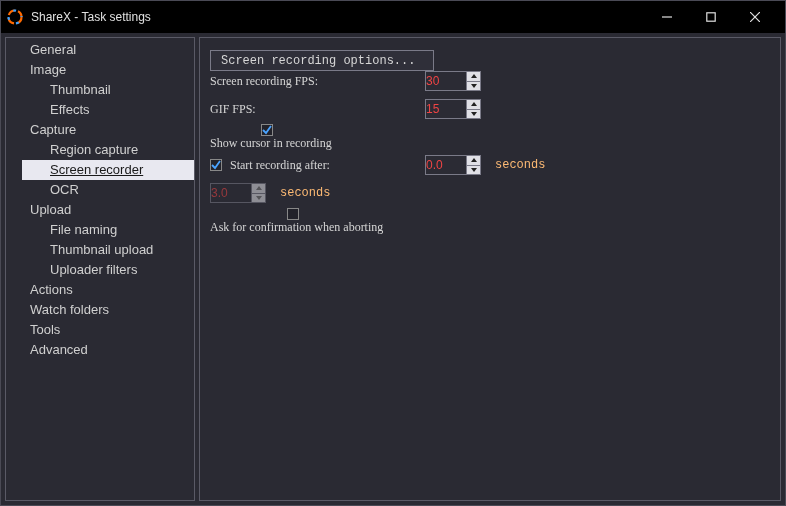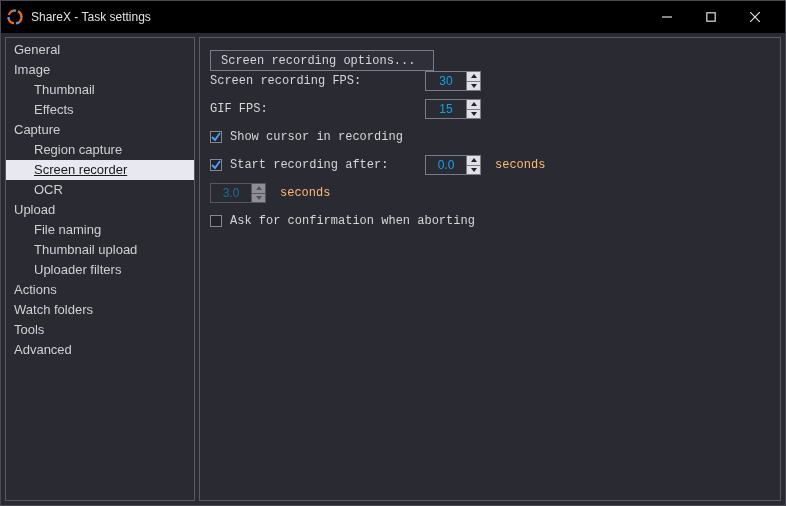--- a/index.html
+++ b/index.html
@@ -42,20 +42,21 @@
   .sidebar {
     width: 190px;
     border: 1px solid #5a5a66;
     margin: 4px 0 4px 4px;
     background: #2a2a33;
     padding-top: 2px;
     font-family: "Segoe UI", Arial, sans-serif;
     font-size: 13px;
     color: #d0d0d0;
     overflow: hidden;
+    padding-left: 16px;
   }
   .tree-item {
     padding: 1px 6px 1px 8px;
     line-height: 18px;
     cursor: default;
     white-space: nowrap;
   }
   .tree-child { padding-left: 28px; }
   .tree-item.selected {
     background: #e8e8f0;
@@ -81,58 +82,58 @@
     font-family: "SimSun", "Courier New", monospace;
     color: #d6d6d6;
     cursor: default;
   }
   .row {
     display: flex;
     align-items: center;
     margin-bottom: 8px;
     height: 20px;
   }
-  .row .lbl { width: 215px; }
+  .row .lbl { width: 215px; font-family: Liberation Serif, serif; }
   .row .lbl.cb { display: flex; align-items: center; }
   .cb-box {
     width: 12px; height: 12px; border: 1px solid #888;
     background: #22222a;
     margin-right: 8px;
     display: inline-flex; align-items: center; justify-content: center;
   }
   .cb-box svg { display:block; }
   .spin {
     width: 56px; height: 20px;
     display: flex;
     border: 1px solid #7a7a88;
     background: #2b2b34;
     margin-right: 14px;
   }
   .spin.disabled { opacity: 0.55; }
   .spin .val {
     flex: 1;
-    text-align: center;
+    text-align: left;
     line-height: 18px;
-    color: #0ea5e9;
+    color: #ef4444;
     font-family: Arial, sans-serif;
     font-size: 12px;
   }
   .spin .arrows {
     width: 14px;
     display: flex; flex-direction: column;
     border-left: 1px solid #7a7a88;
   }
   .spin .arrow {
     flex: 1;
     display: flex; align-items: center; justify-content: center;
     background: #e0e0e6;
   }
   .spin .arrow:first-child { border-bottom: 1px solid #7a7a88; }
   .suffix { color: #fdba74; }
-  .row.wide .lbl { width: auto; }
+  .row.wide .lbl { width: auto; flex-direction: column; }
 </style>
 </head>
 <body>
 
 <div class="titlebar">
   <span class="logo">
     <svg viewBox="0 0 16 16" width="16" height="16">
       <circle cx="8" cy="8" r="6.5" fill="none" stroke="#ff6a00" stroke-width="2.2" stroke-dasharray="8 3"></circle>
       <circle cx="8" cy="8" r="6.5" fill="none" stroke="#3aa0ff" stroke-width="2.2" stroke-dasharray="3 8" stroke-dashoffset="5"></circle>
     </svg>

